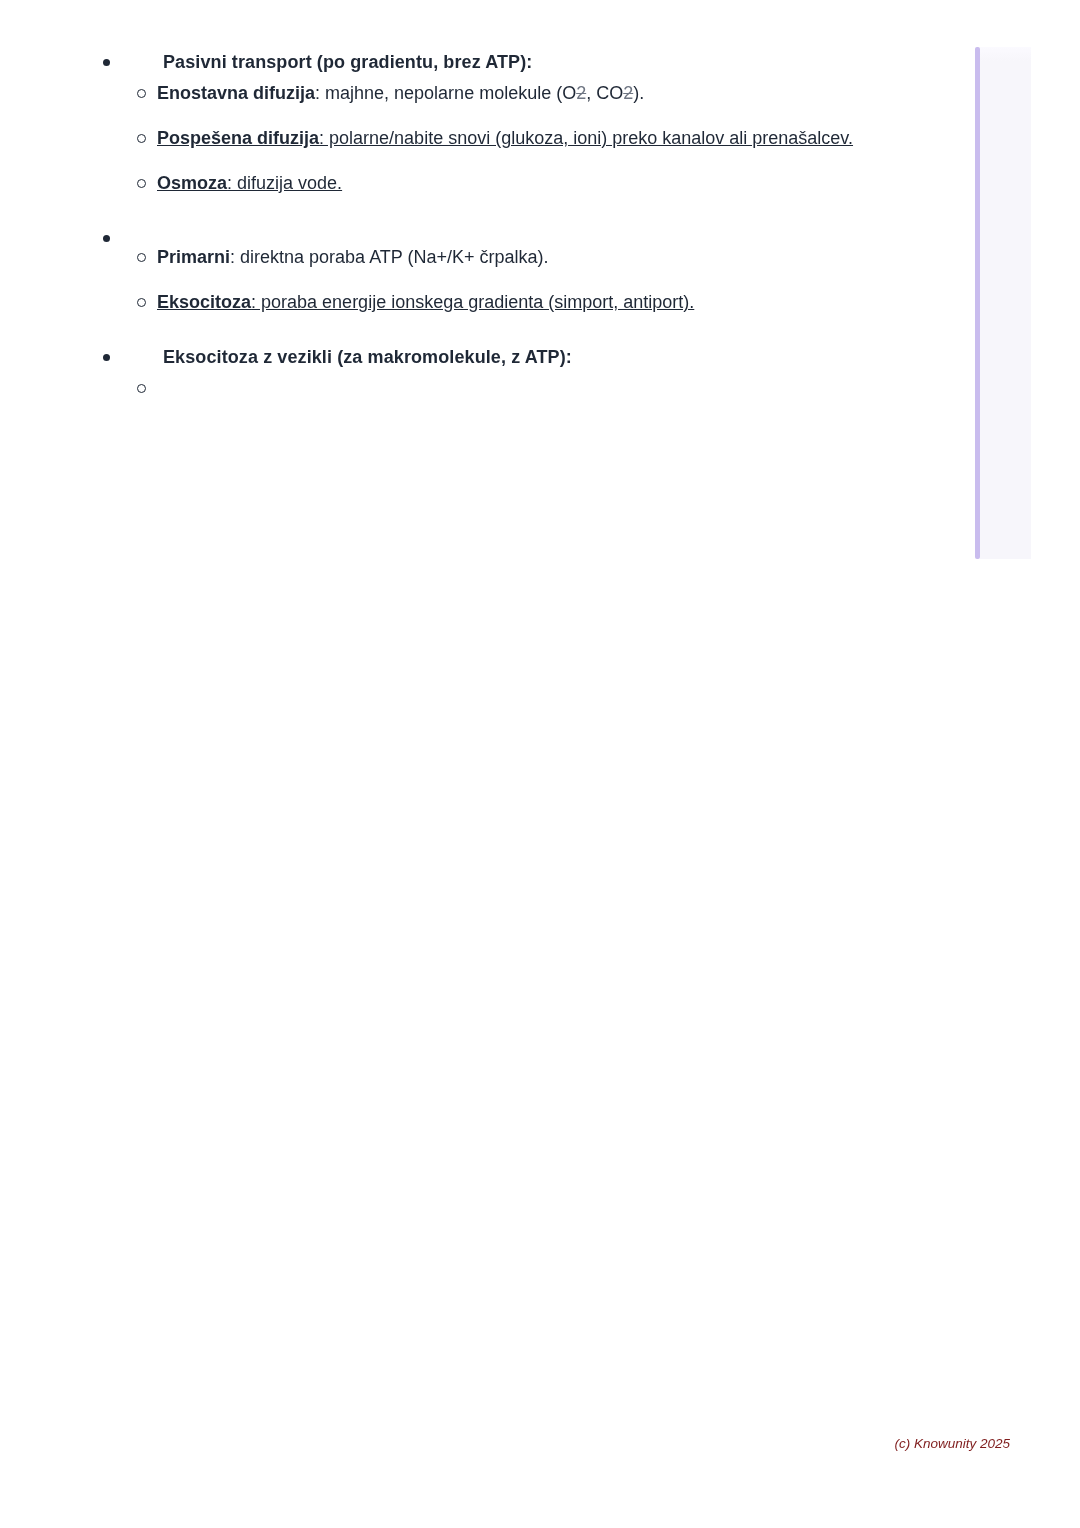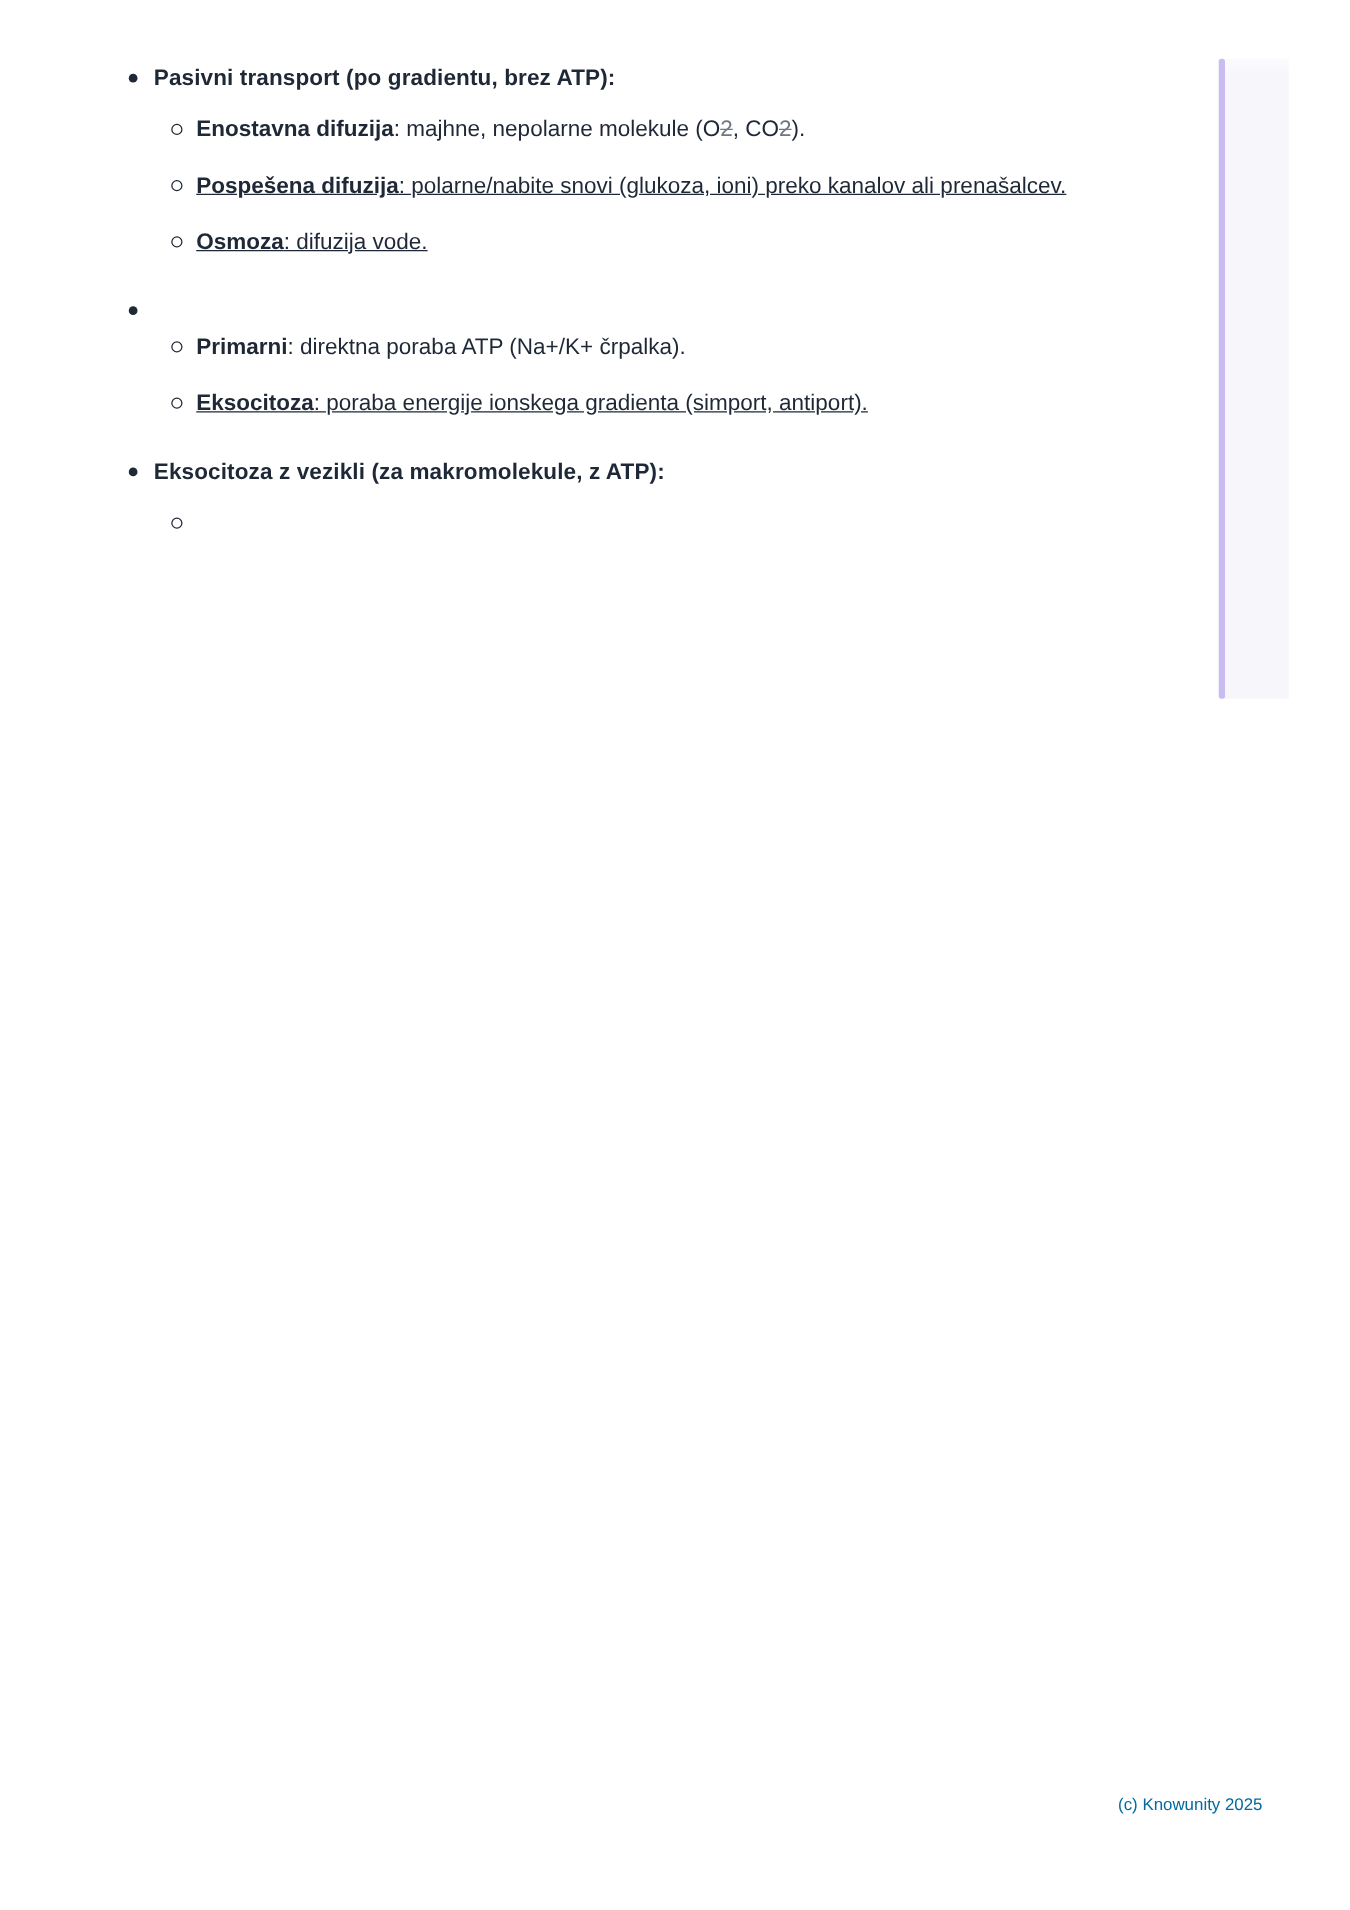--- a/index.html
+++ b/index.html
@@ -16,41 +16,41 @@
   .row { display: flex; align-items: flex-start; }
   .m1 {
     flex: none; width: 7px; height: 7px; border-radius: 50%;
     background: #1f2836; margin: 12px 13px 0 7px;
   }
   .m2 {
     flex: none; width: 9px; height: 9px; box-sizing: border-box;
     border: 1.5px solid #1f2836; border-radius: 50%;
     margin: 11px 11px 0 7px; background: #ffffff;
   }
-  .t1 { font-size: 18px; line-height: 31px; font-weight: 700; letter-spacing: 0.1px; }
+  .t1 { font-size: 18px; line-height: 31px; font-weight: 700; letter-spacing: 0.1px; margin-left: 40px; }
   .t2 { font-size: 18px; line-height: 31px; max-width: 700px; }
   .seg-b { font-weight: 700; }
   .seg-strike { color: #6f7683; text-decoration: line-through; }
   .sub { margin-left: 34px; }
   .sub .row + .row { margin-top: 14px; text-decoration: underline; }
-  .sub .row:first-child { margin-top: 10px; }
+  .sub .row:first-child { margin-top: 0; }
   .group + .group { margin-top: 24px; }
   .accent-line {
     position: absolute; left: 975px; top: 47px;
     width: 5px; height: 512px; border-radius: 2px;
     background: #c9bcee;
   }
   .edge-panel {
     position: absolute; left: 980px; top: 47px;
     width: 51px; height: 512px;
     background: linear-gradient(180deg, #fbfaff 0px, #f7f6fb 14px);
   }
   .footer {
     position: absolute; top: 1436px; right: 70px;
-    font-size: 13.5px; line-height: 16px; color: #0369a1;
+    font-size: 13.5px; line-height: 16px; color: #7f1d1d; font-style: italic;
   }
 </style>
 </head>
 <body>
 
 <div class="page">
   <div class="content">
 
     <section class="group">
       <div class="row">

